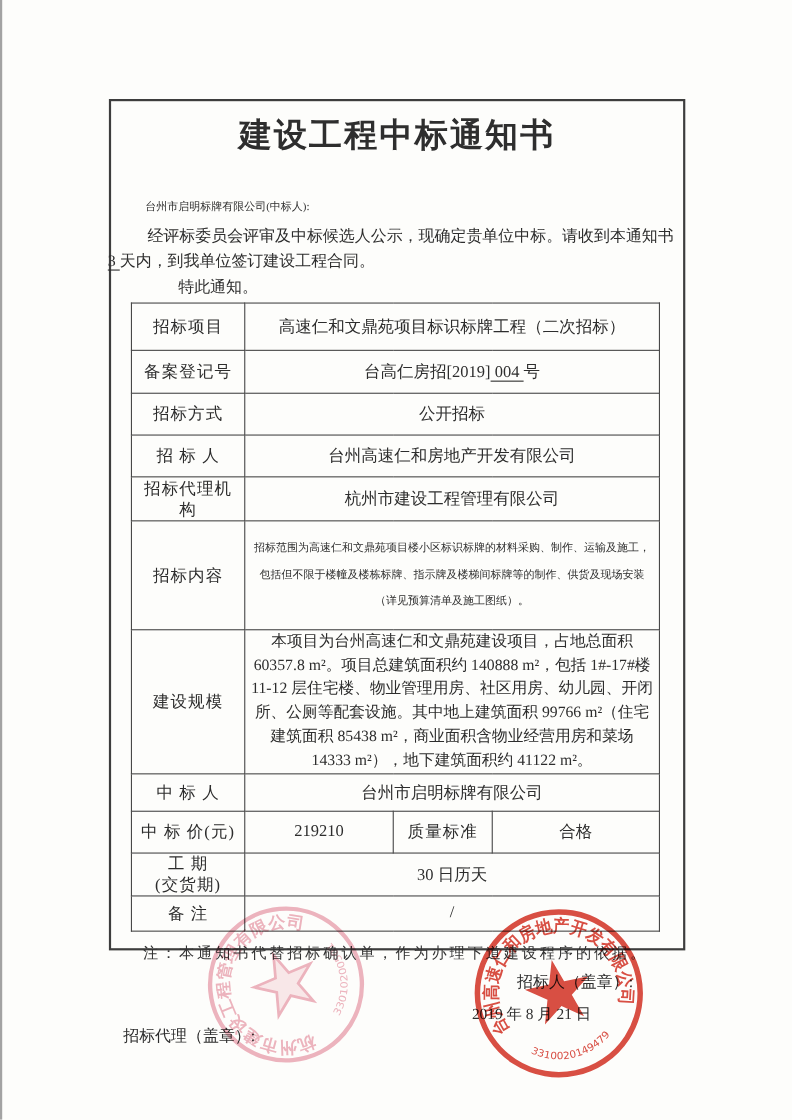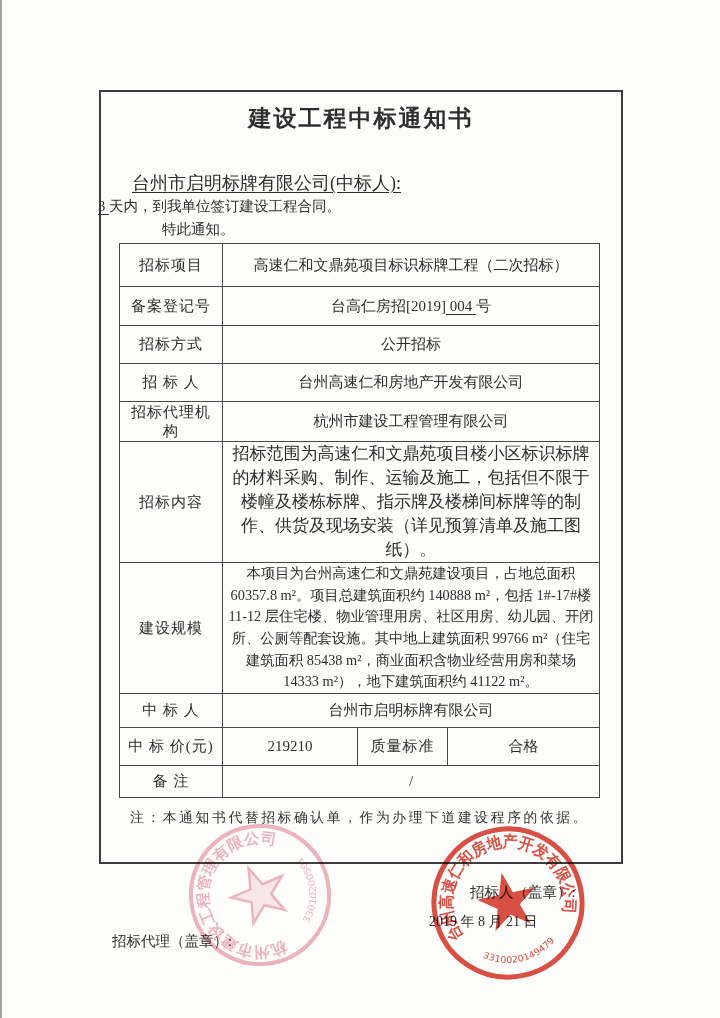--- a/index.html
+++ b/index.html
@@ -11,46 +11,46 @@
   }
   .scan-edge{position:absolute;left:0;top:0;width:2px;height:1018px;background:#a3a3a3;}
   
   .frame{
     position:absolute;left:99px;top:90px;width:524px;height:774px;
     border:2px solid #3d3d3d;box-sizing:border-box;background:transparent;
   }
   .doc-title{
     margin-top:11px;text-align:center;
     font-family:"DejaVu Sans","Liberation Sans",sans-serif;
-    font-weight:700;font-size:23px;letter-spacing:2px;color:#2e2e2e;
+    font-weight:700;font-size:30px;letter-spacing:2px;color:#2e2e2e;
   }
   .addressee{
-    margin:37px 0 0 31px;font-size:18px;
-    text-decoration:underline;text-underline-offset:3px;
+    margin:37px 0 0 31px;font-size:10px;
+    text-underline-offset:3px;
   }
   .body-line{font-size:14.5px;line-height:23px;}
   .b1{margin:9px 4px 0 33px;}
   .b2{margin:0 0 0 -3px;}
   .b2 .blank{text-decoration:underline;text-underline-offset:3px;}
   .b3{margin:0 0 0 61px;}
   
   table.bid{
     margin:2px 0 0 18px;border-collapse:collapse;width:480px;
     font-size:15px;color:#2d2d2d;table-layout:fixed;
   }
   table.bid td{
     border:1.4px solid #484848;text-align:center;vertical-align:middle;
     padding:0 4px;overflow:hidden;
   }
   td.lbl{letter-spacing:1px;}
   tr.h35{height:43px;} tr.h39{height:39px;} tr.h38{height:38px;}
   tr.h40{height:40px;} tr.h99{height:99px;} tr.h131{height:131px;}
   tr.h34{height:34px;} tr.h32{height:32px;}
   td.longtext{
-    text-align:justify;padding:5px 10px;font-size:17px;line-height:24px;
+    text-align:justify;padding:5px 10px;font-size:10px;line-height:24px;
   }
   td.longtext2{
     text-align:justify;padding:5px 9px;font-size:14.3px;line-height:21.6px;
   }
   .blank-u{text-decoration:underline;text-underline-offset:3px;}
   .note-line{
     margin:11px 0 0 29px;font-size:13.8px;letter-spacing:2.6px;color:#333;
   }
   
   .seal-label{position:absolute;font-size:14.5px;color:#2d2d2d;z-index:2;}
@@ -66,20 +66,21 @@
 </head>
 <body>
 
 <div class="scan-edge"></div>
 
 <div class="frame">
   <div class="doc-title">建设工程中标通知书</div>
 
   <div class="addressee">台州市启明标牌有限公司(中标人):</div>
 
+  <div class="body-line b1">经评标委员会评审及中标候选人公示，现确定贵单位中标。请收到本通知书</div>
   <div class="body-line b2"><span class="blank">3 </span><span>天内，到我单位签订建设工程合同。</span></div>
   <div class="body-line b3">特此通知。</div>
 
   <table class="bid">
     <colgroup>
         <col style="width:103px">
         <col style="width:135px">
         <col style="width:90px">
         <col style="width:152px">
       </colgroup>
@@ -114,20 +115,27 @@
     </tr>
     <tr class="h34">
       <td class="lbl">中 标 人</td>
       <td colspan="3">台州市启明标牌有限公司</td>
     </tr>
     <tr class="h38">
       <td class="lbl">中 标 价(元)</td>
       <td>219210</td>
       <td class="lbl">质量标准</td>
       <td>合格</td>
+    </tr>
+    <tr class="h38">
+      <td class="lbl">
+        <div>工  期</div>
+        <div>(交货期)</div>
+      </td>
+      <td colspan="3">30 日历天</td>
     </tr>
     <tr class="h32">
       <td class="lbl">备  注</td>
       <td colspan="3">/</td>
     </tr>
   </tbody>
     </table>
 
   <div class="note-line">注：本通知书代替招标确认单，作为办理下道建设程序的依据。</div>
 </div>

